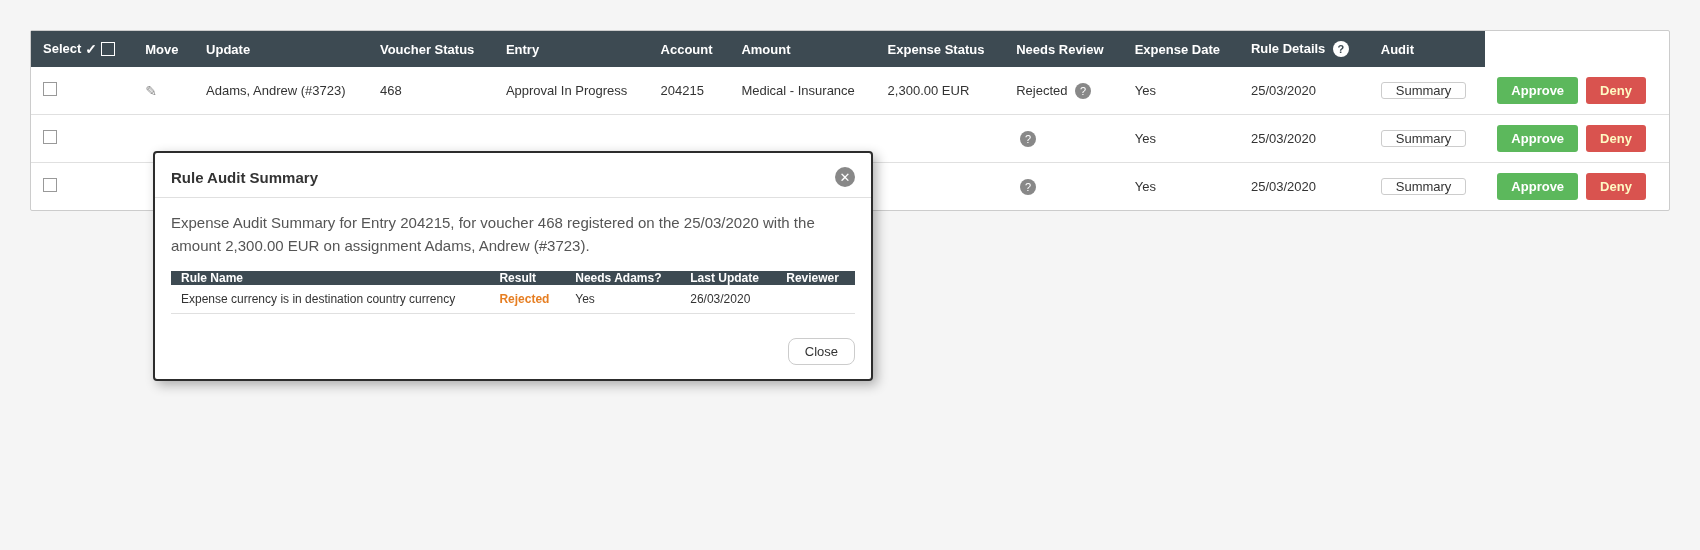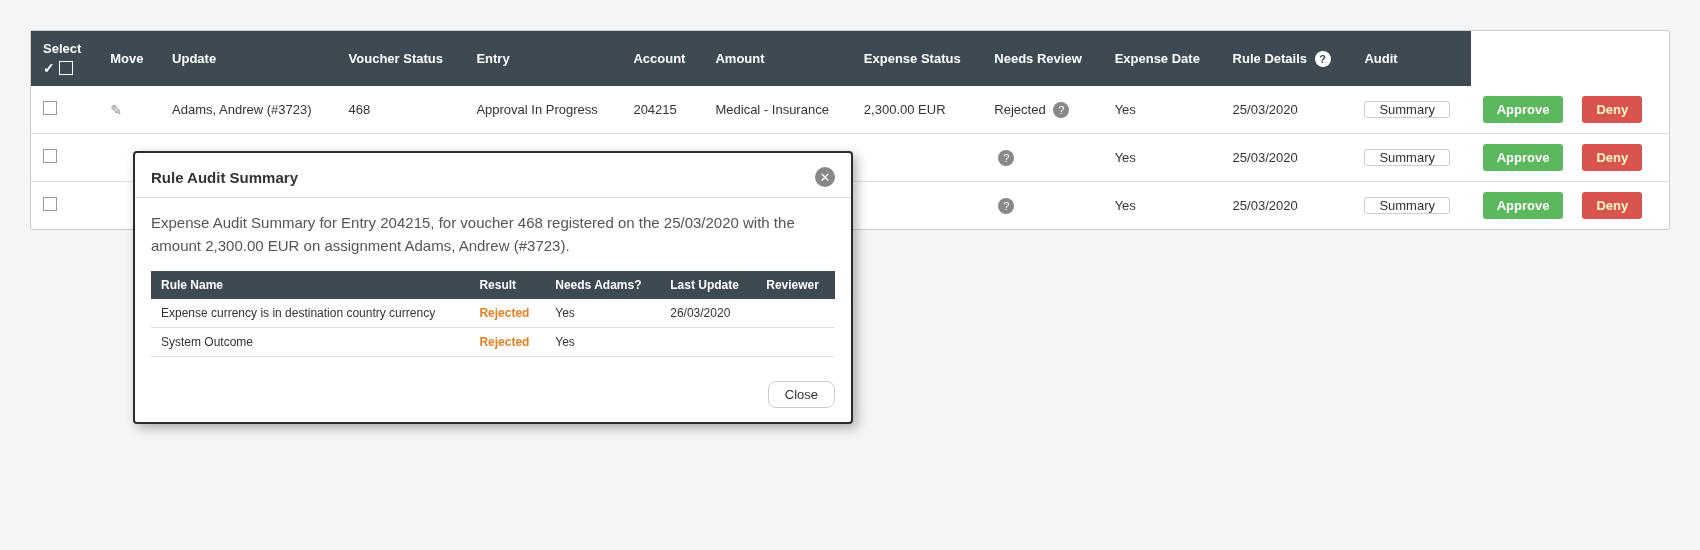--- a/index.html
+++ b/index.html
@@ -106,21 +106,21 @@
       border: 1px solid #ccc;
       padding: 0 14px;
       border-radius: 3px;
       cursor: pointer;
       font-size: 13px;
     }
 
     .action-cell {
       display: flex;
       align-items: center;
-      gap: 15px;
+      gap: 4px;
     }
 
     .help-icon {
       display: inline-block;
       width: 16px;
       height: 16px;
       background: #888;
       color: #fff;
       border-radius: 50%;
       text-align: center;
@@ -141,21 +141,21 @@
       line-height: 16px;
       font-size: 11px;
       cursor: pointer;
       margin-left: 4px;
     }
 
     
     .modal-overlay {
       position: absolute;
       top: 120px;
-      left: 102px;
+      left: 122px;
       z-index: 100;
     }
 
     .modal {
       background: #fff;
       border: 2px solid #2c2c2c;
       border-radius: 4px;
       width: 720px;
       padding: 0;
       box-shadow: 4px 4px 12px rgba(0,0,0,0.3);
@@ -205,21 +205,21 @@
       border-collapse: collapse;
       font-size: 12px;
     }
 
     .modal-table thead tr {
       background: #3d4a52;
       color: #fff;
     }
 
     .modal-table thead th {
-      padding: 7px 10px;
+      padding: 0 10px;
       text-align: left;
       font-weight: 600;
       font-size: 12px;
     }
 
     .modal-table tbody tr {
       border-bottom: 1px solid #e0e0e0;
     }
 
     .modal-table tbody td {
@@ -244,21 +244,21 @@
       border: 1px solid #ccc;
       padding: 5px 16px;
       border-radius: 8px;
       cursor: pointer;
       font-size: 13px;
       color: #333;
     }
 
     .select-header {
       display: flex;
-      flex-direction: column;
+      flex-direction: row;
       gap: 4px;
     }
   </style>
 </head>
 <body>
 
 <div class="table-wrapper">
   <table>
     <thead>
       <tr>
@@ -396,29 +396,20 @@
           <tbody>
             <tr>
               <td>Expense currency is in destination country currency</td>
               <td>
                 <span class="rejected-text">Rejected</span>
               </td>
               <td>Yes</td>
               <td>26/03/2020</td>
               <td></td>
             </tr>
-            <tr>
-              <td>System Outcome</td>
-              <td>
-                <span class="rejected-text">Rejected</span>
-              </td>
-              <td>Yes</td>
-              <td></td>
-              <td></td>
-            </tr>
           </tbody>
         </table>
       </div>
       <div class="modal-footer">
         <button class="btn-close">Close</button>
       </div>
     </div>
   </div>
 </div>
 

